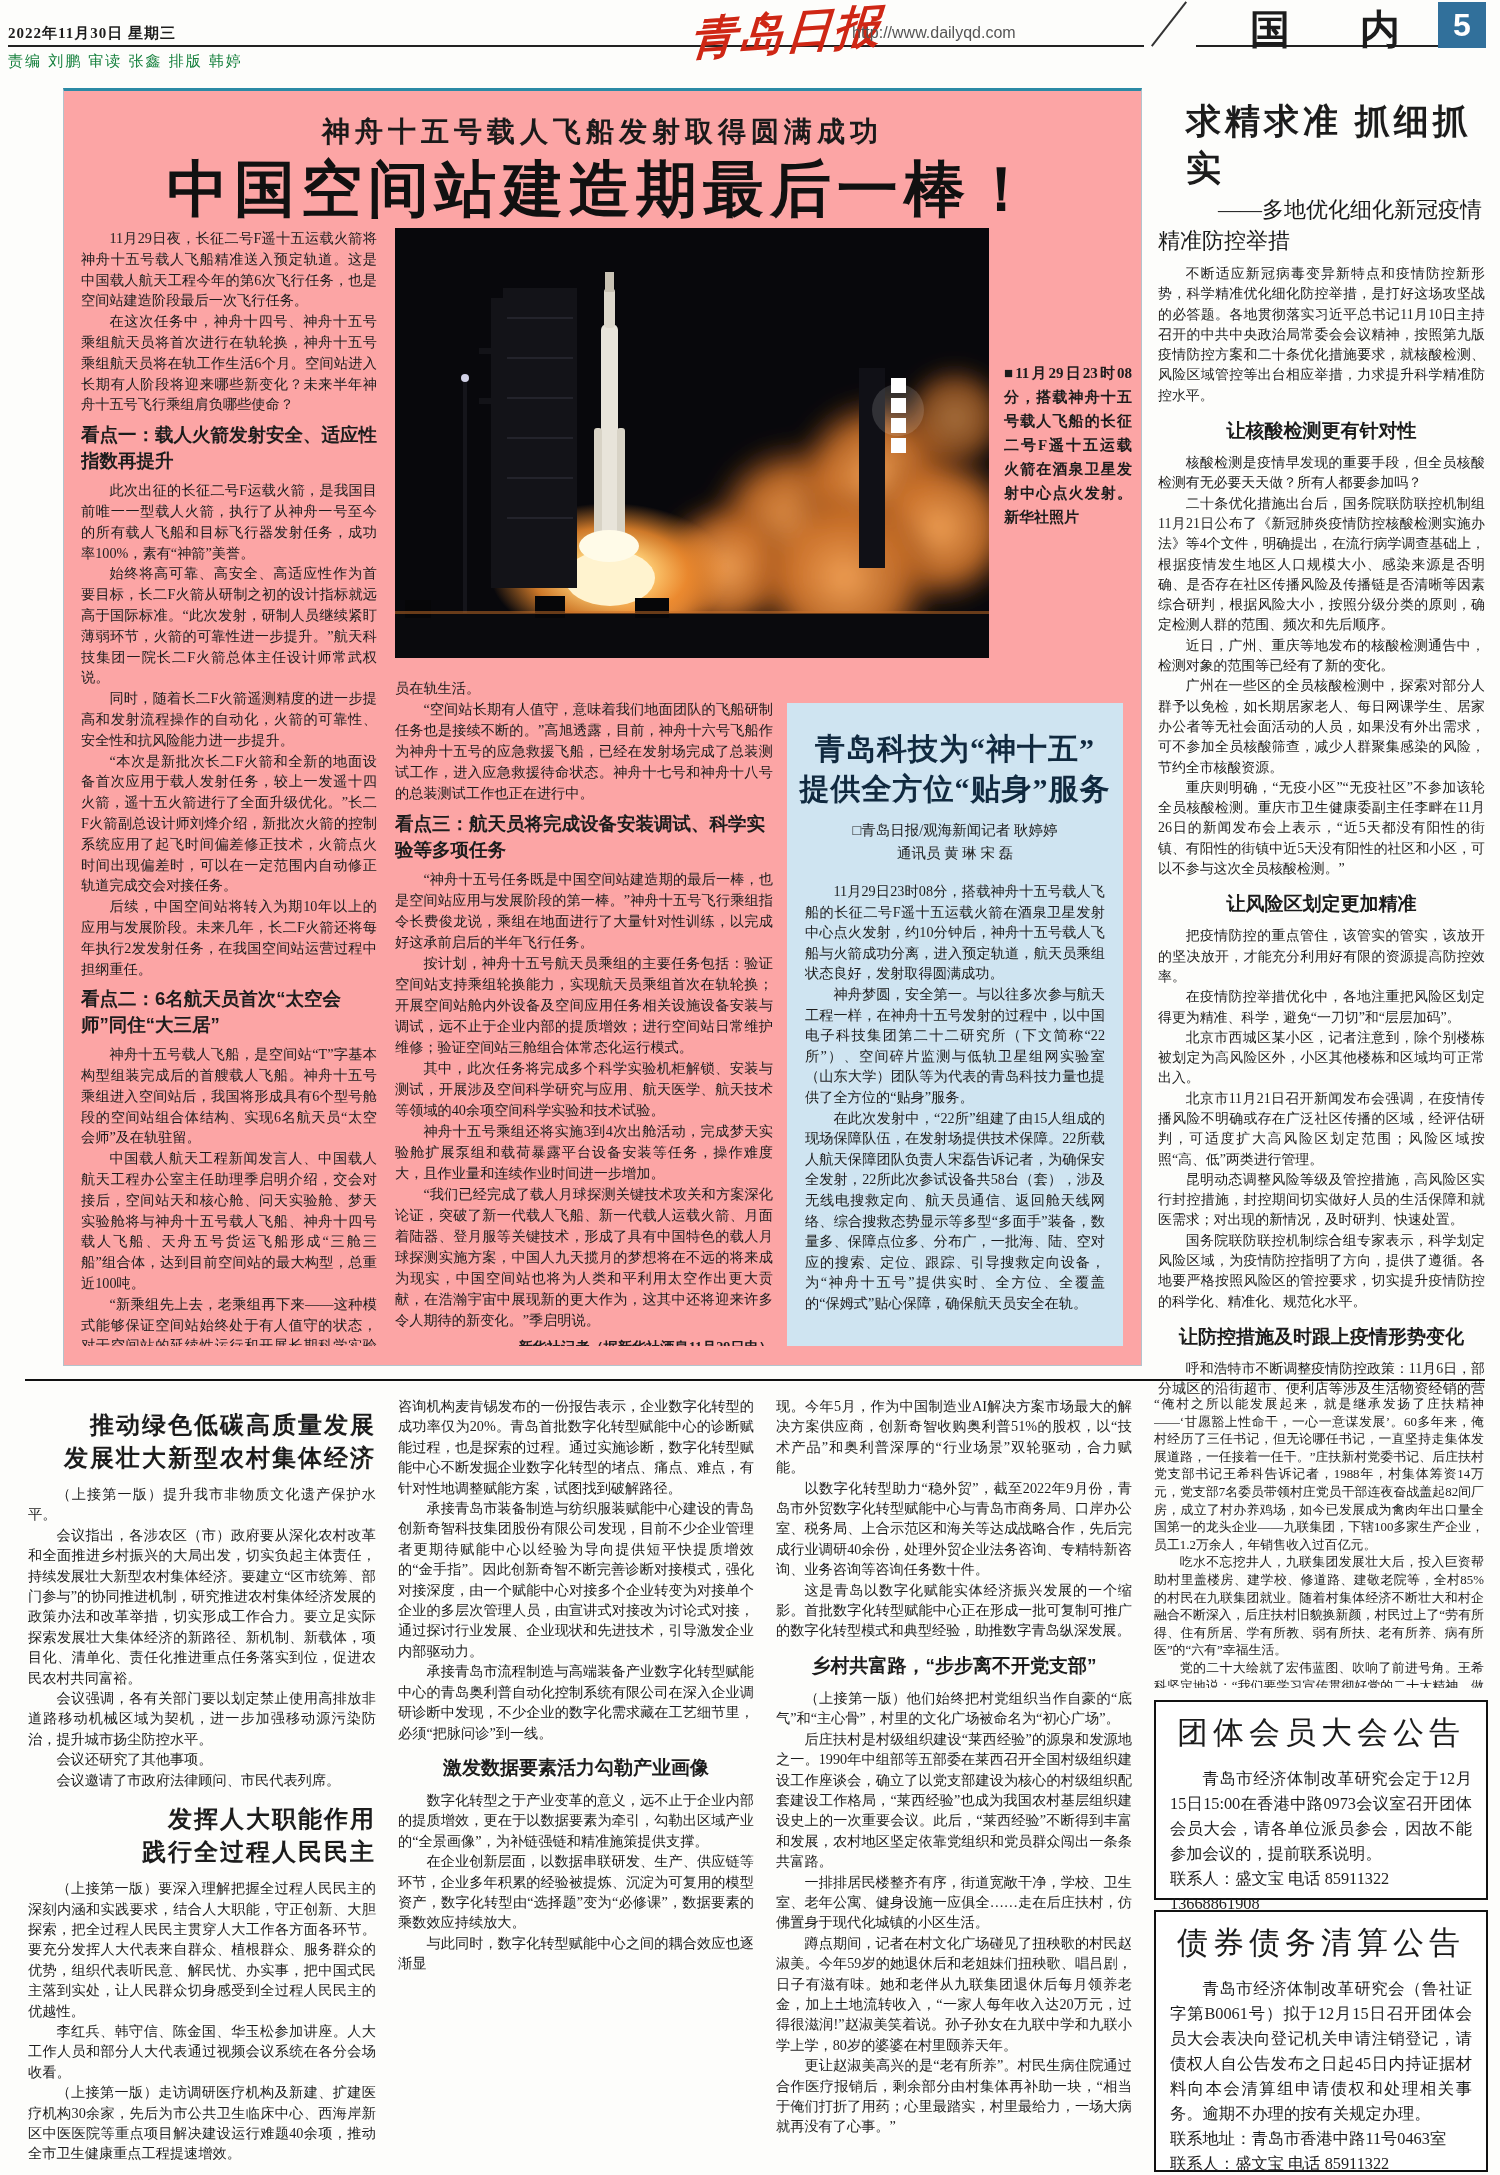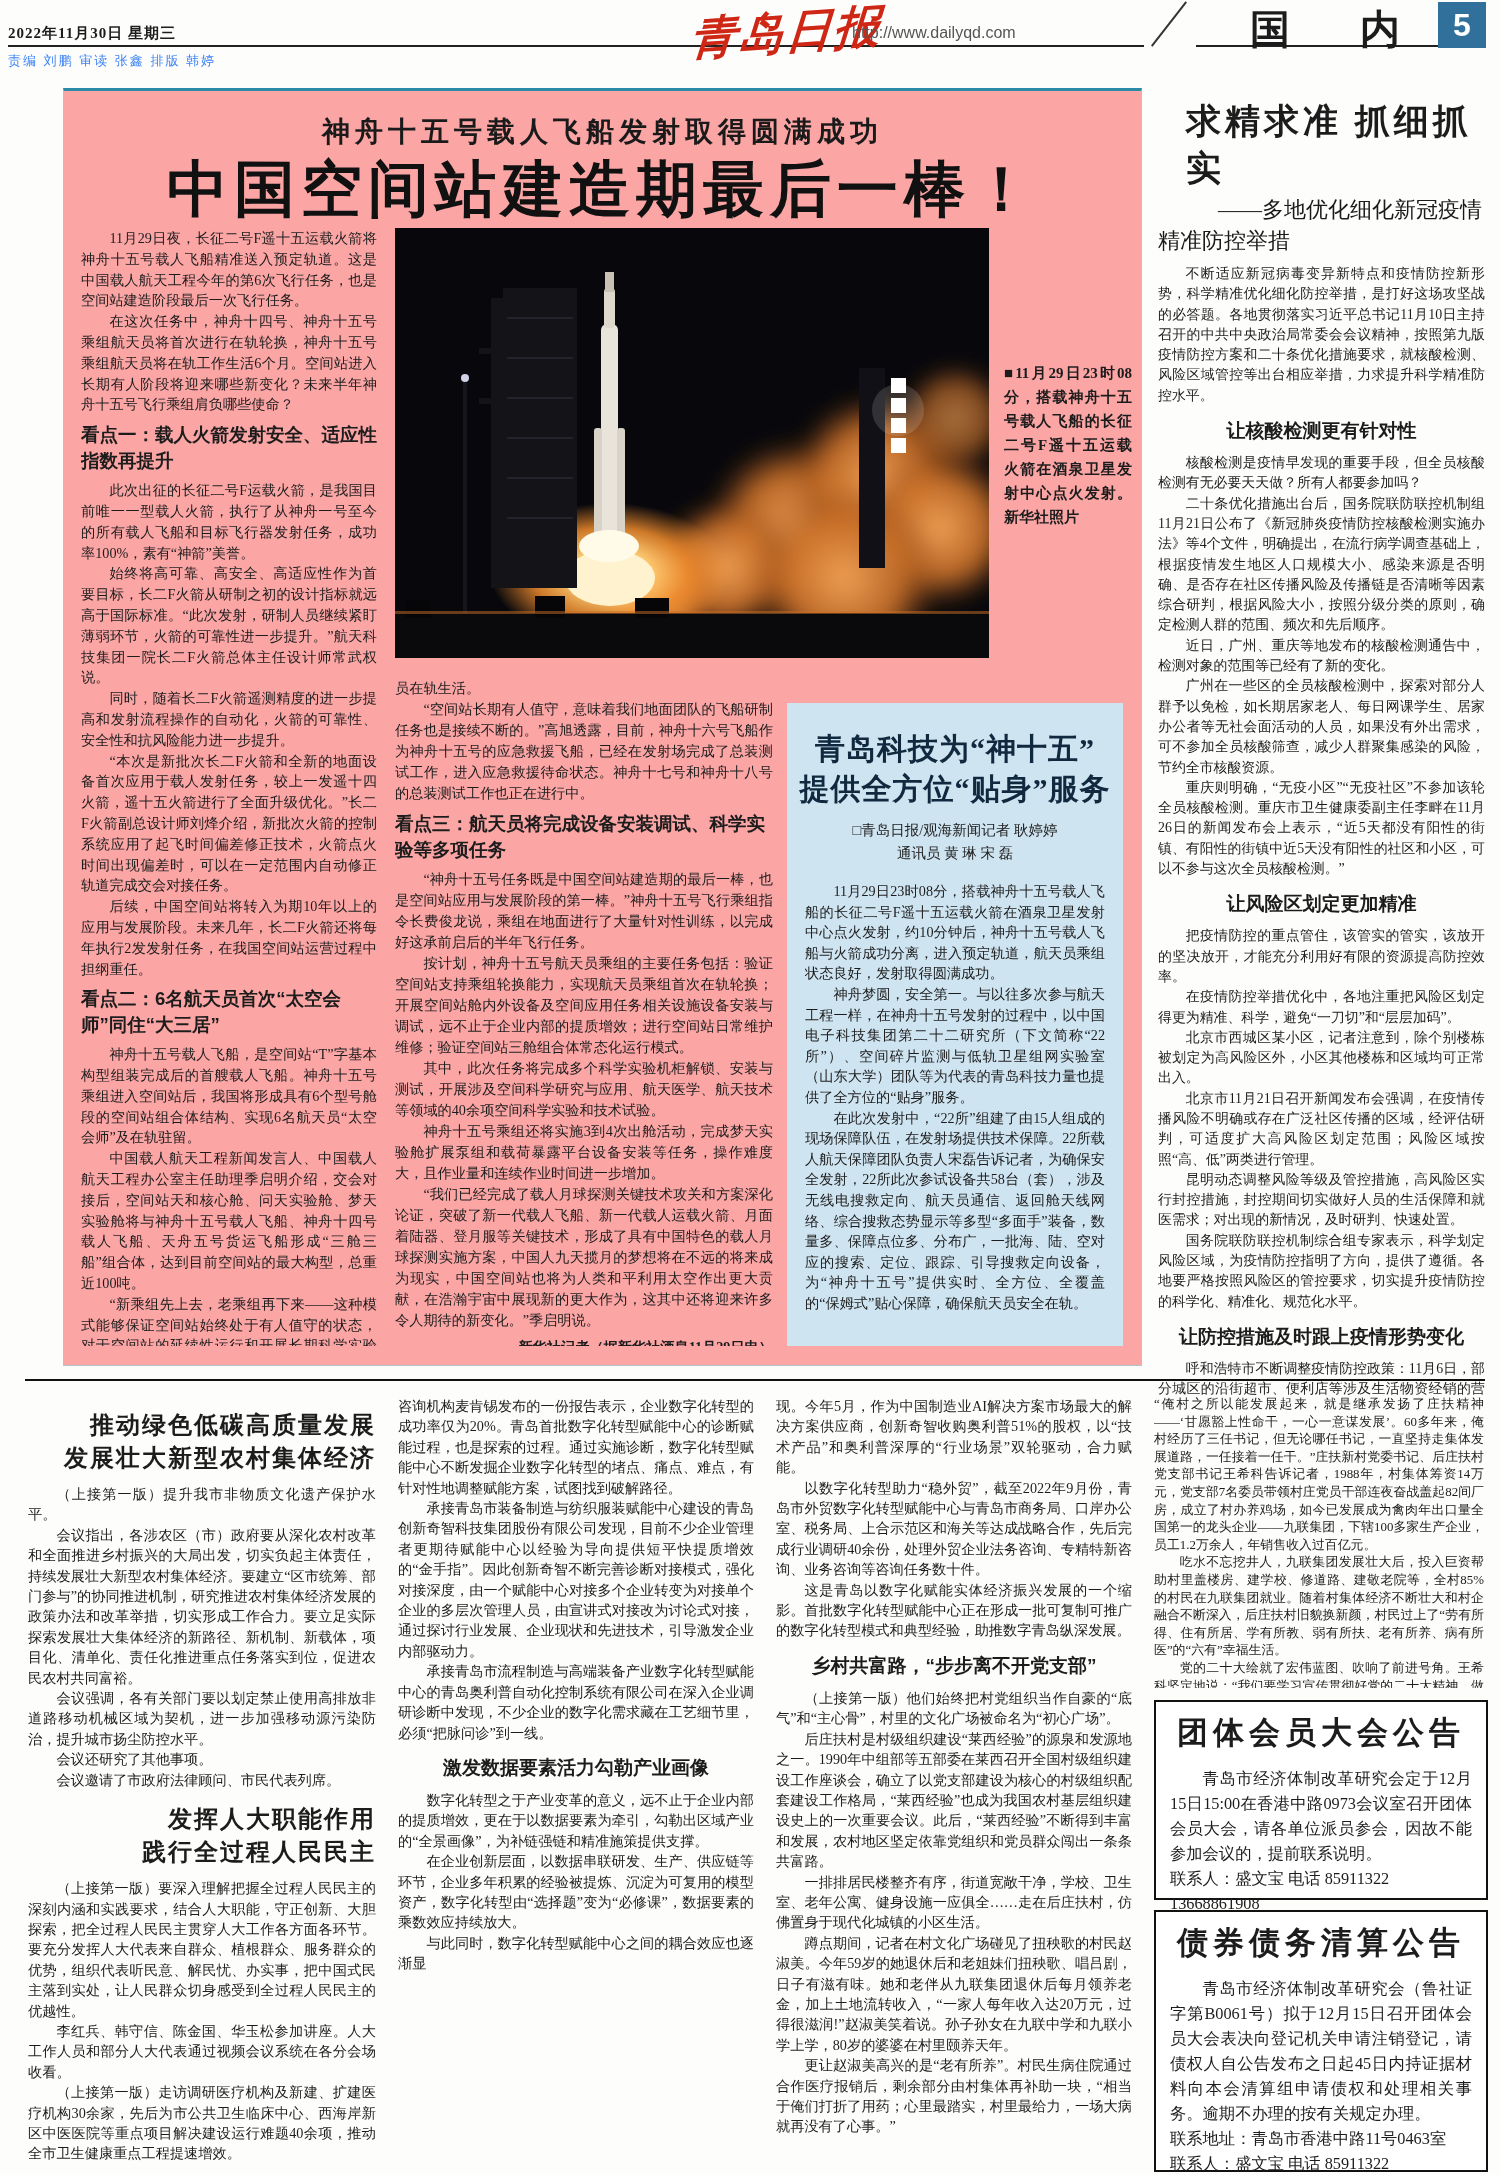--- a/index.html
+++ b/index.html
@@ -1,21 +1,21 @@
 <!DOCTYPE html>
 <html><head>
 <meta charset="utf-8">
 <style>
   html,body{margin:0;padding:0;background:#e8e8e6;}
   #page{position:relative;width:1500px;height:2175px;background:#fdfdfb;margin:0 auto;overflow:hidden;
         font-family:"Liberation Serif","DejaVu Serif",serif;color:#1c1c1c;}
   .abs{position:absolute;}
   
   .hdr-date{font-size:15px;font-weight:700;letter-spacing:1px;}
-  .hdr-staff{font-size:13px;letter-spacing:2px;color:#3b82f6;font-family:"Liberation Sans","DejaVu Sans",sans-serif;}
+  .hdr-staff{font-size:15px;letter-spacing:2px;color:#15803d;font-family:"Liberation Sans","DejaVu Sans",sans-serif;}
   .rule{background:#222;}
   .masthead{font-size:46px;font-weight:900;font-style:italic;color:#cf2715;
             font-family:"DejaVu Serif","Liberation Serif",serif;transform:rotate(-4deg) skewX(-8deg);letter-spacing:2px;}
   .hdr-url{font-size:16px;color:#555;font-family:"Liberation Sans","DejaVu Sans",sans-serif;}
   .hdr-section{font-size:40px;font-weight:900;letter-spacing:30px;font-family:"Liberation Serif",serif;}
   .pagenum{background:#31709b;color:#fff;font-size:32px;font-weight:800;text-align:center;line-height:46px;
            font-family:"Liberation Sans","DejaVu Sans",sans-serif;}
   .slash{width:2px;height:56px;background:#333;transform:rotate(38deg);}
   
   .mainbox{border:1px solid #b3c3cc;border-top:3px solid #2b8aa5;background:#fca5a5;}
@@ -49,21 +49,21 @@
   .c-covid{font-size:13.9px;line-height:20.3px;}
   
   .c-bot{font-size:14.2px;line-height:20.4px;}
   .c-bot-sm{font-size:12.9px;line-height:17.6px;}
   .bht,.bhb{font-family:"Liberation Sans","DejaVu Sans",sans-serif;font-weight:800;font-size:24px;line-height:33px;
             text-align:right;text-indent:0 !important;letter-spacing:2px;}
   .bht{margin:12px 0 0 !important;}
   .bhb{margin:0 0 10px !important;}
   
   .notice{border:2px solid #111;background:#fff;}
-  .nt-title{text-align:center;font-weight:700;font-size:31px;letter-spacing:5px;margin:10px 0 12px;
+  .nt-title{text-align:center;font-weight:400;font-size:31px;letter-spacing:5px;margin:10px 0 12px;
             font-family:"Liberation Sans","DejaVu Sans",sans-serif;}
   .nt-body{font-size:16.3px;line-height:25px;text-align:justify;text-indent:2em;margin:0 14px;}
   .nt-line{font-size:16.3px;line-height:25px;margin:0 14px;}
   .nt-right{font-size:16.3px;line-height:25px;font-weight:800;text-align:right;margin:0 22px;}
   .divider{background:#111;}
 </style>
 </head>
 <body>
 
 <div id="page">

